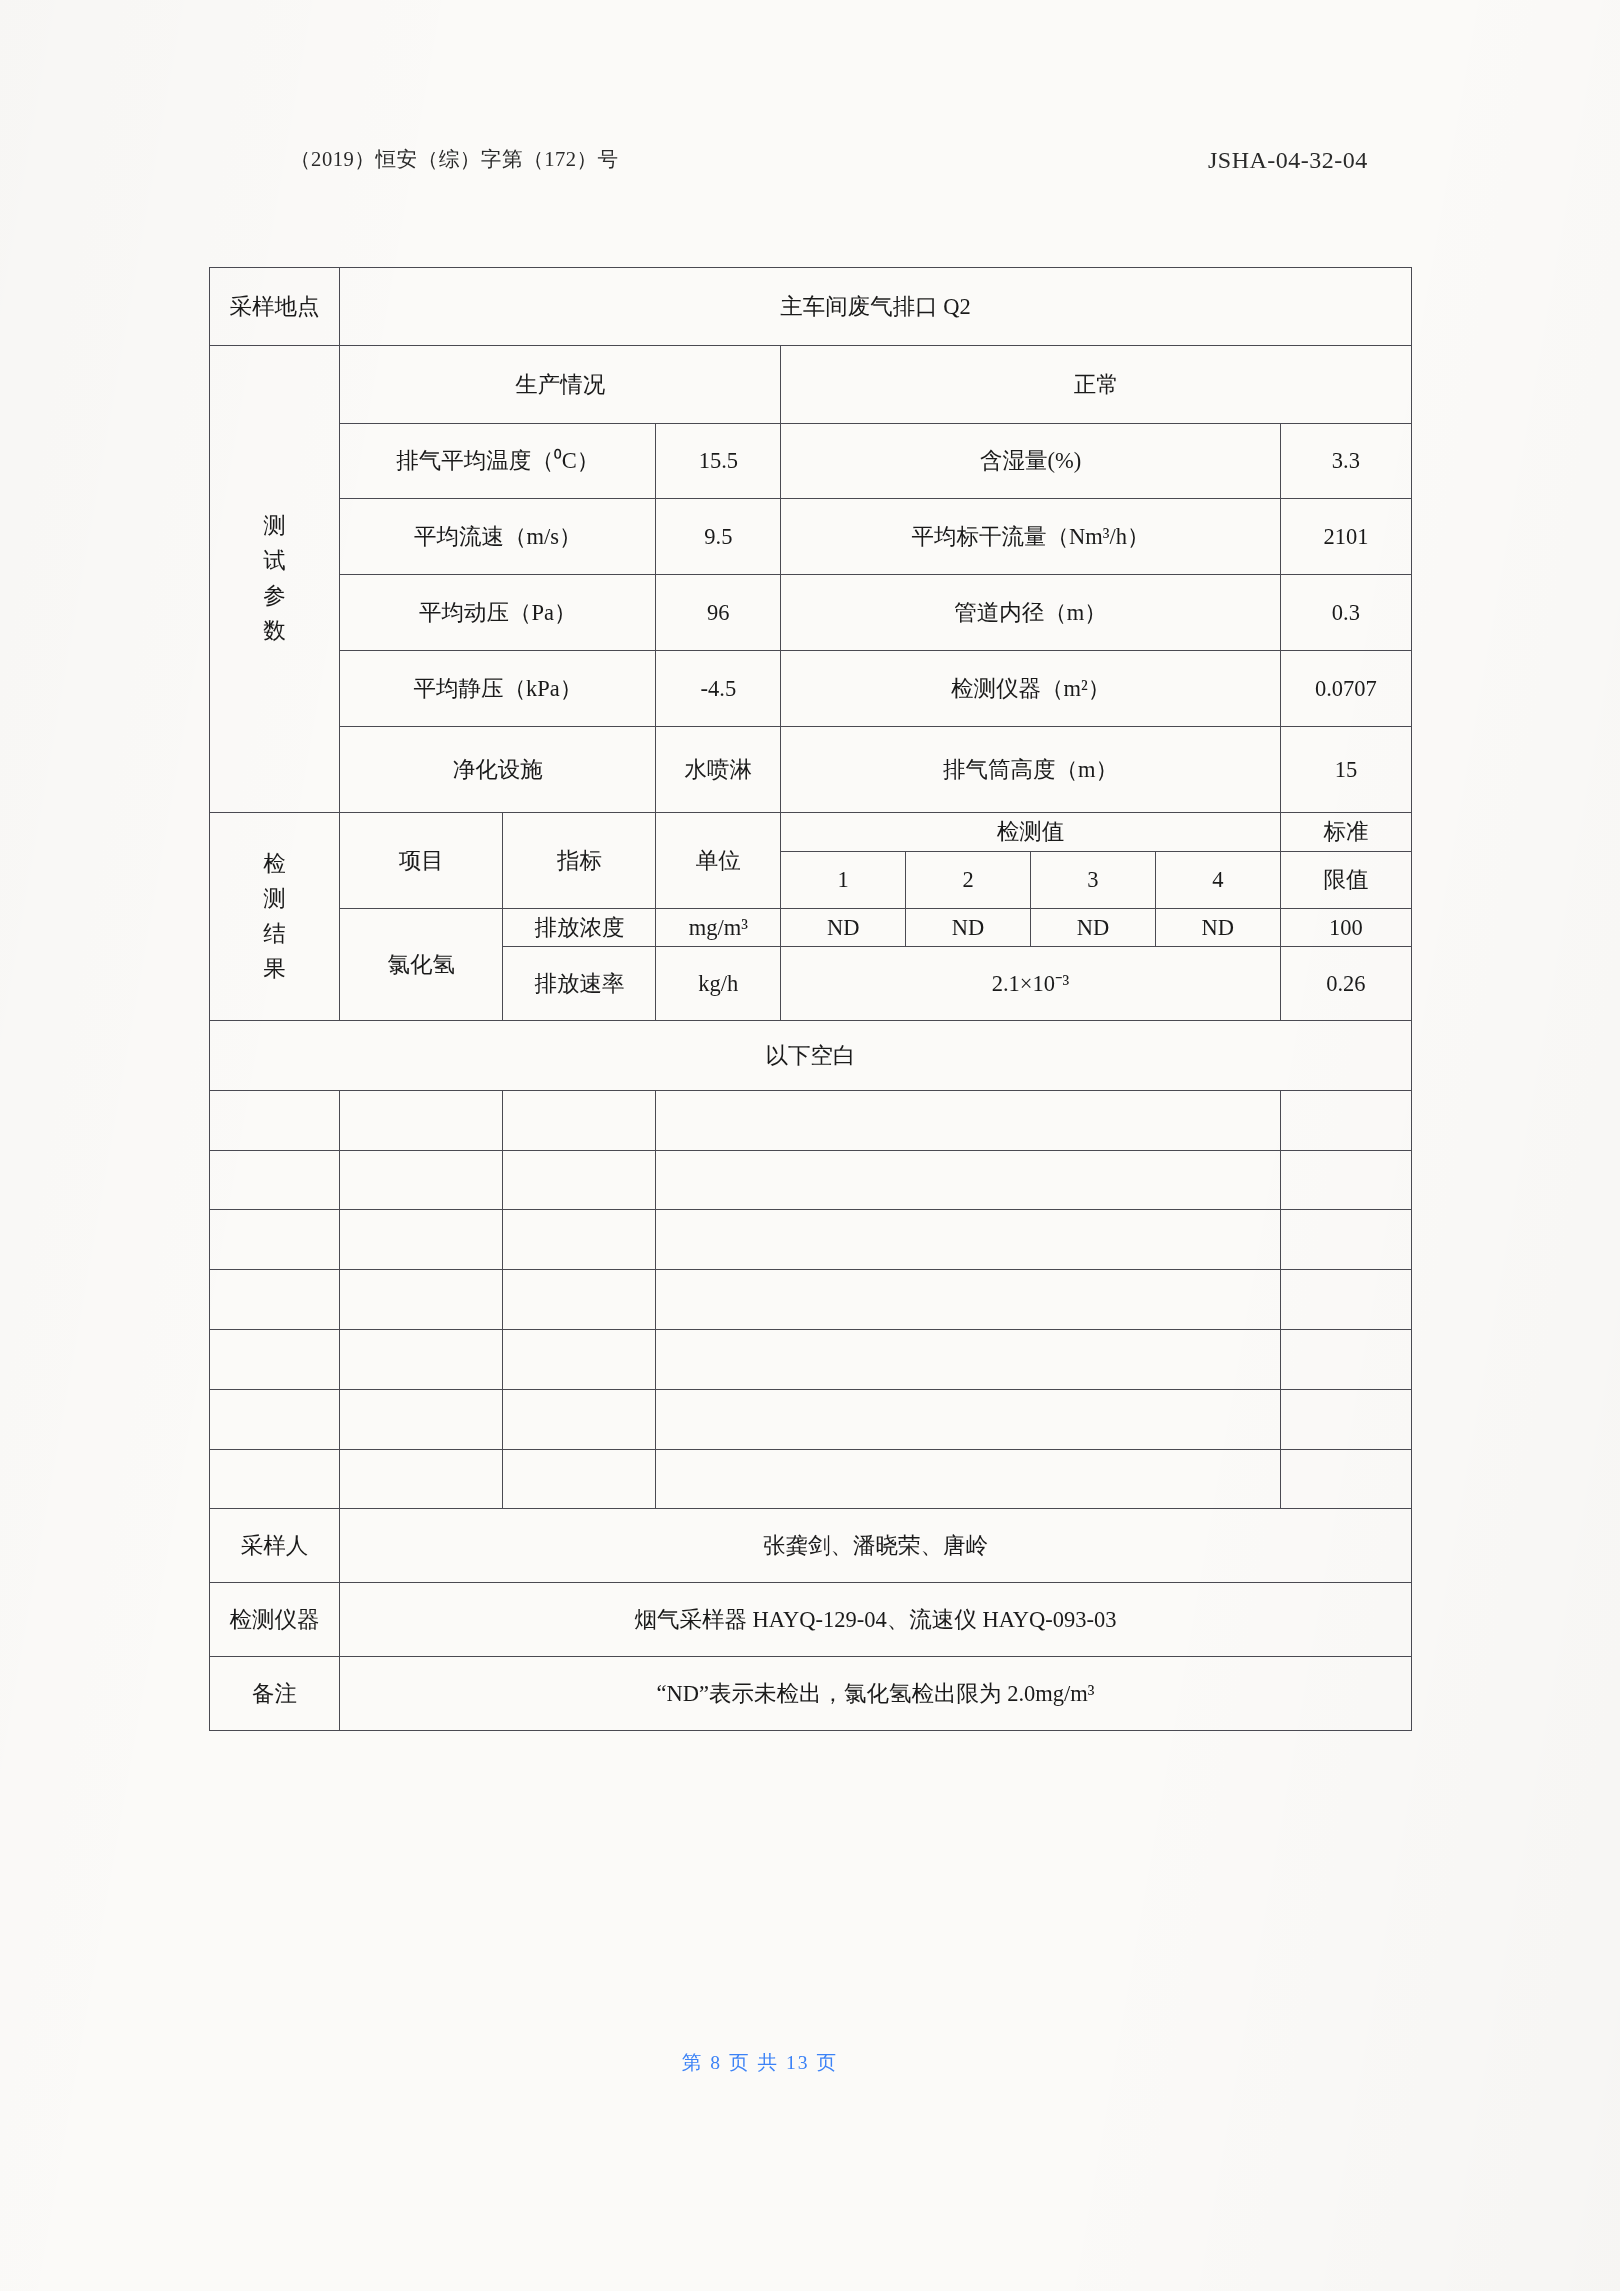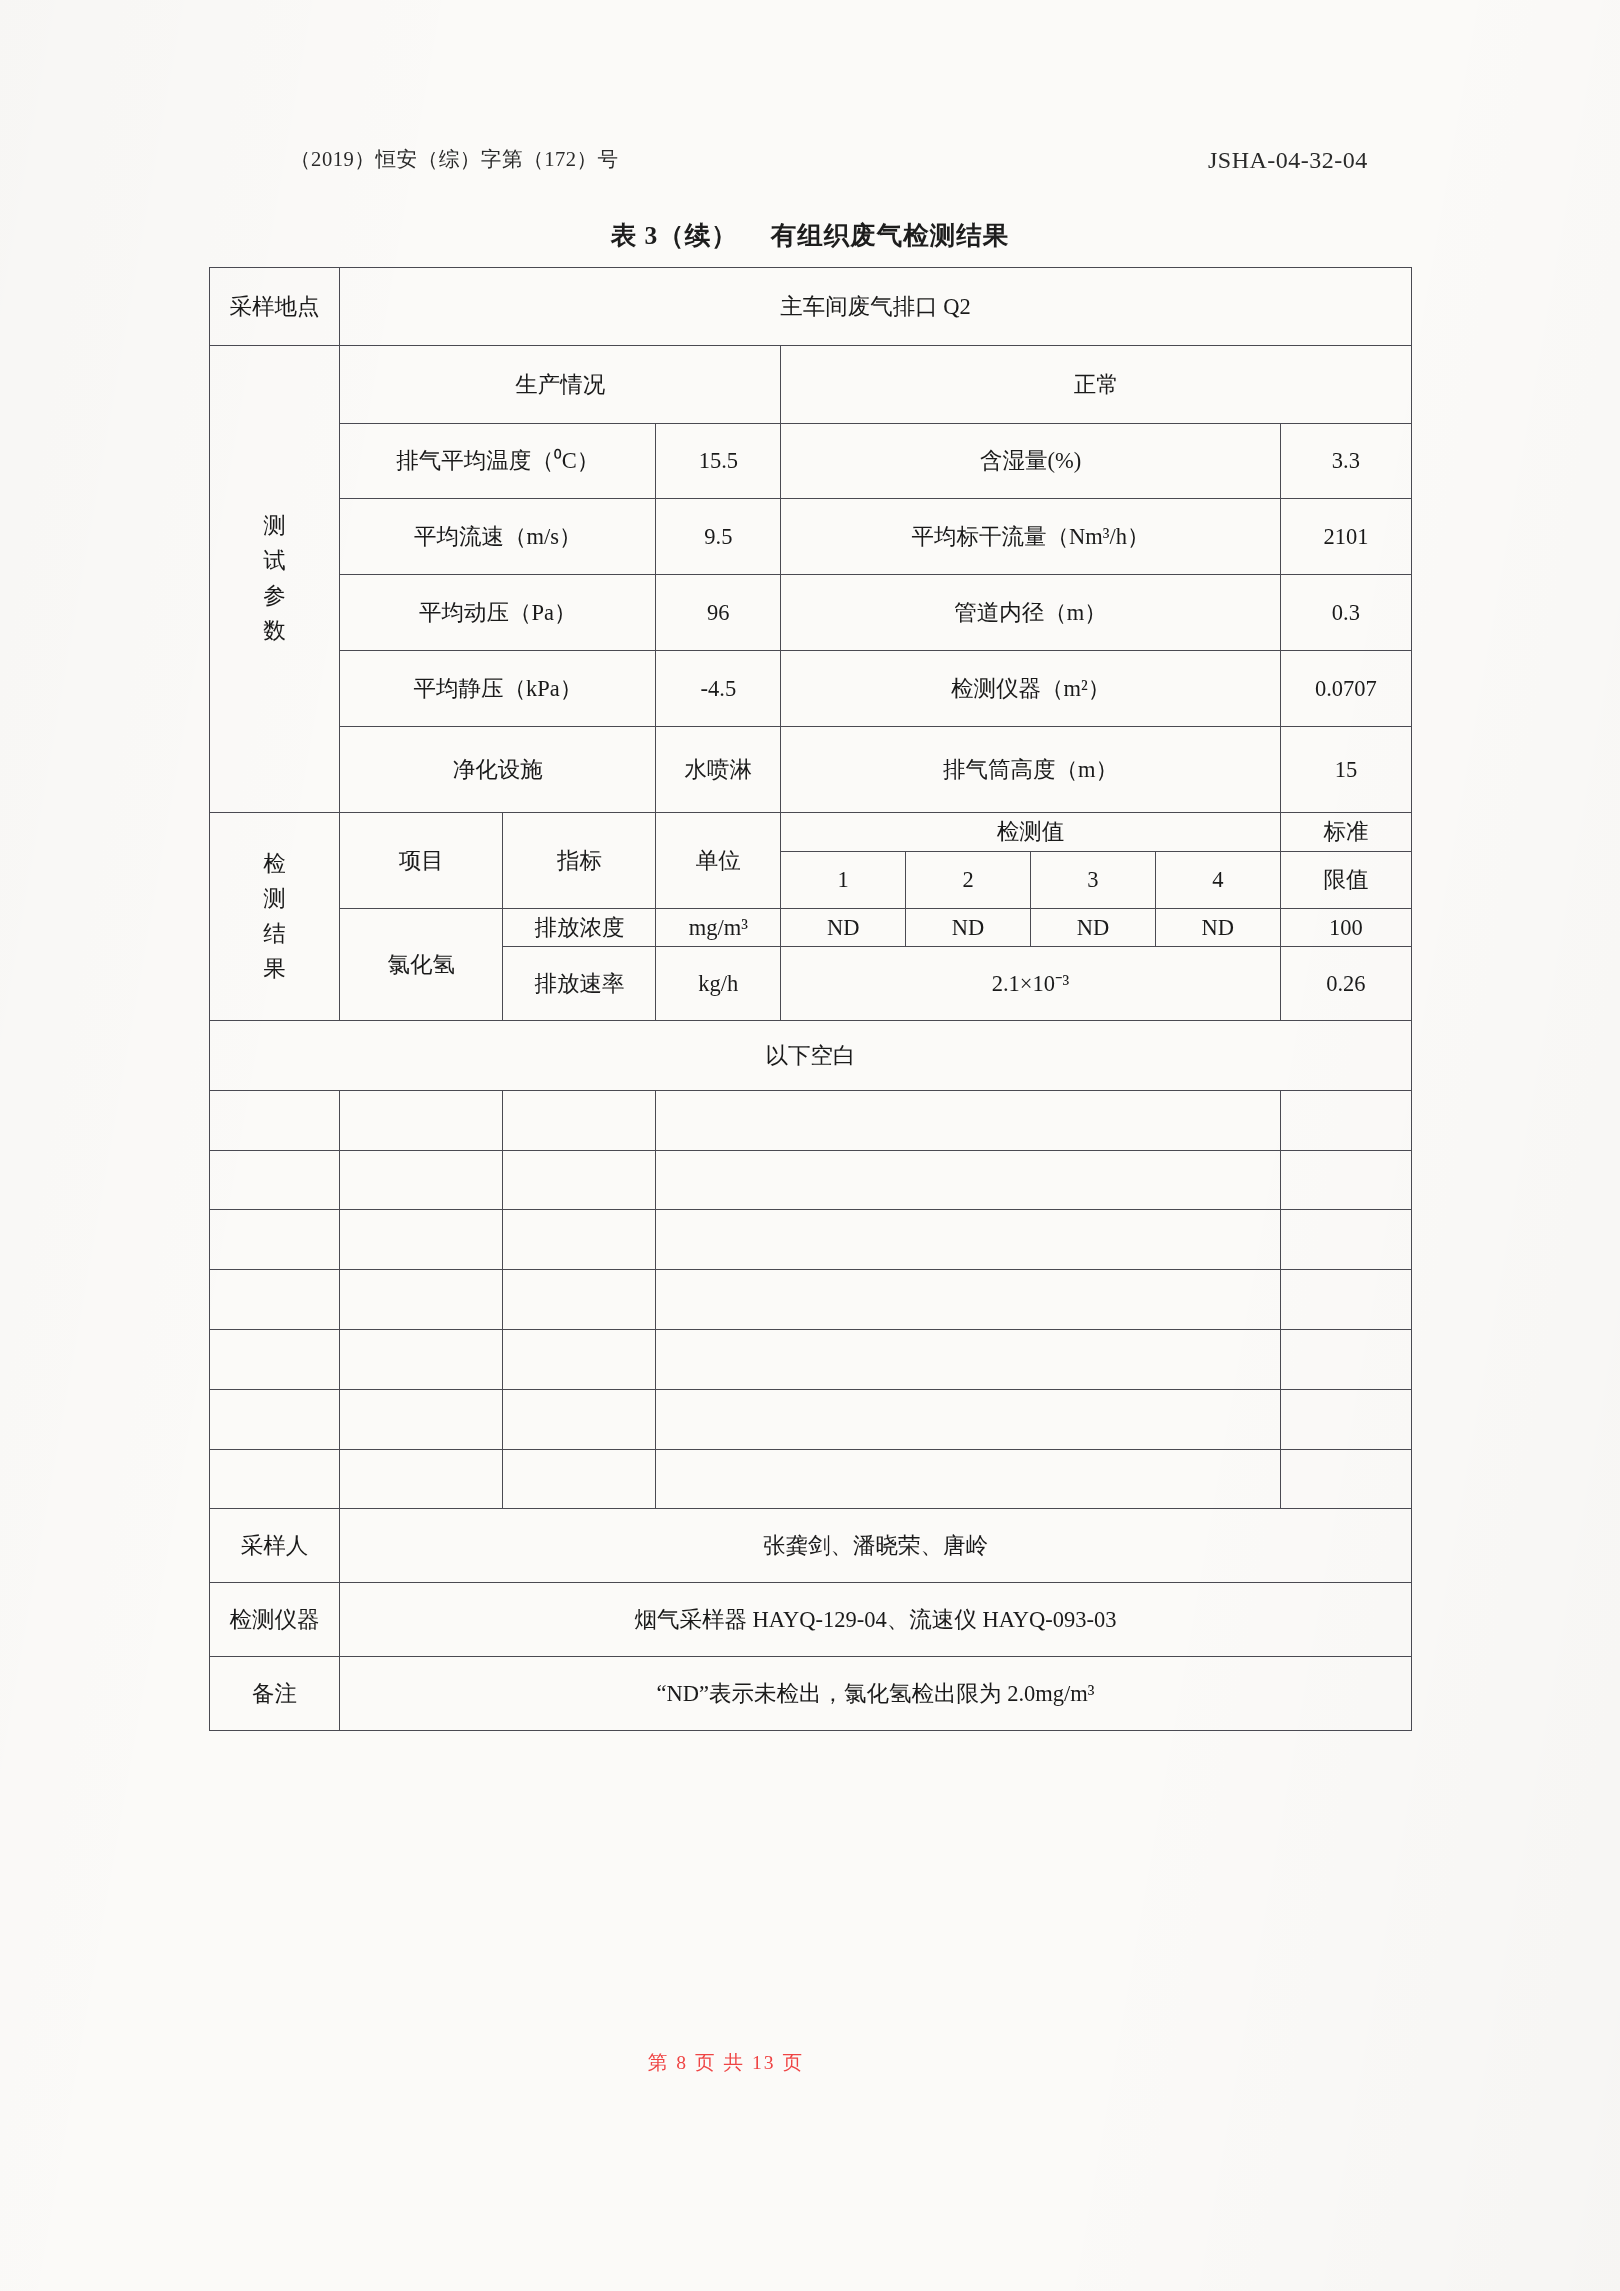--- a/index.html
+++ b/index.html
@@ -96,37 +96,35 @@
   }
   .blank-row td { height: 51px; }
   .footer {
     position: absolute;
     top: 2049px;
     left: 0;
     width: 1452px;
     text-align: center;
     font-size: 19.6px;
     letter-spacing: 2px;
-    color: #ef4444;
+    color: #3b82f6;
+    padding-left: 34px;
   }
   .nm { white-space: nowrap; }
 </style>
 </head>
 <body>
 
 <div class="page">
 
   <div class="header">
     <div class="header-left">（2019）恒安（综）字第（172）号</div>
     <div class="header-right">JSHA-04-32-04</div>
   </div>
 
-  <div class="table-title">
-    <span>表 3（续）</span><span class="gap"></span><span>有组织废气检测结果</span>
-  </div>
 
   <table class="main">
     <colgroup>
       <col style="width:125px">
       <col style="width:157px">
       <col style="width:147px">
       <col style="width:120px">
       <col style="width:120px">
       <col style="width:120px">
       <col style="width:120px">

